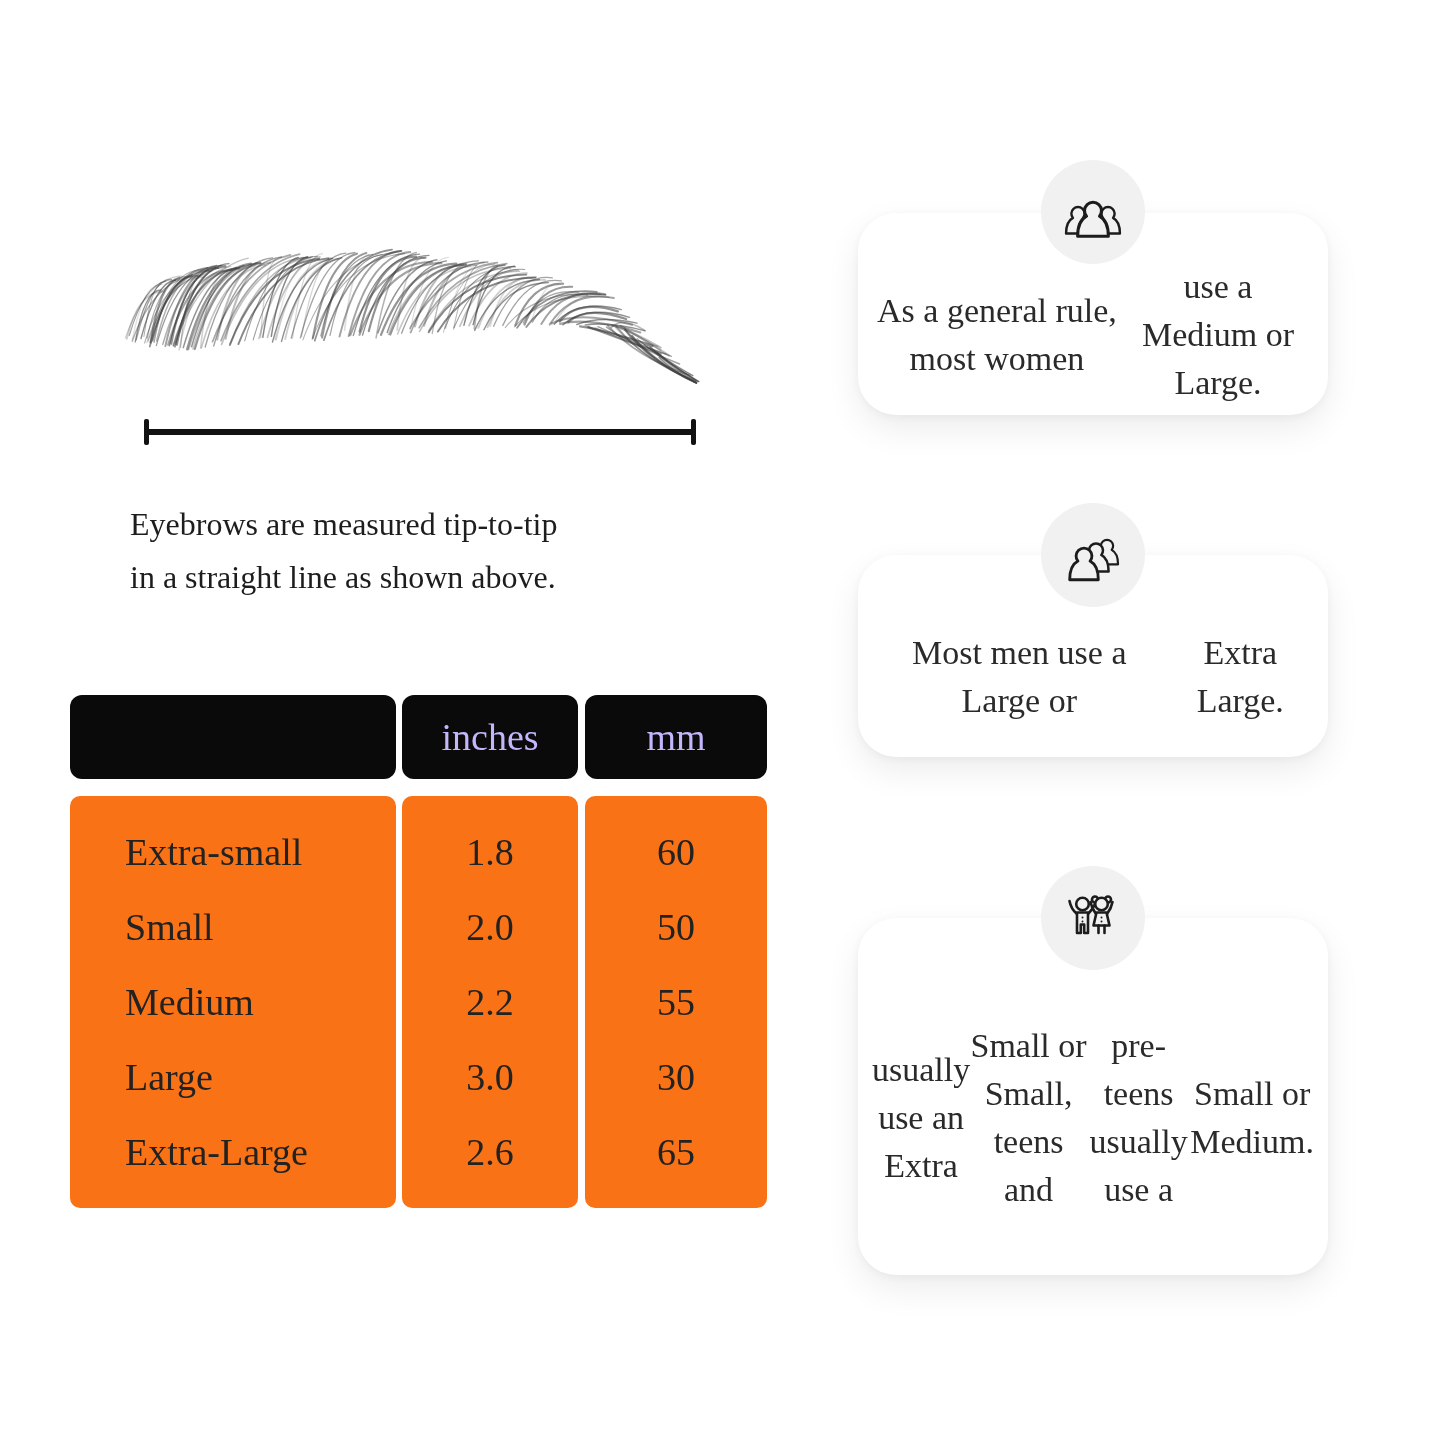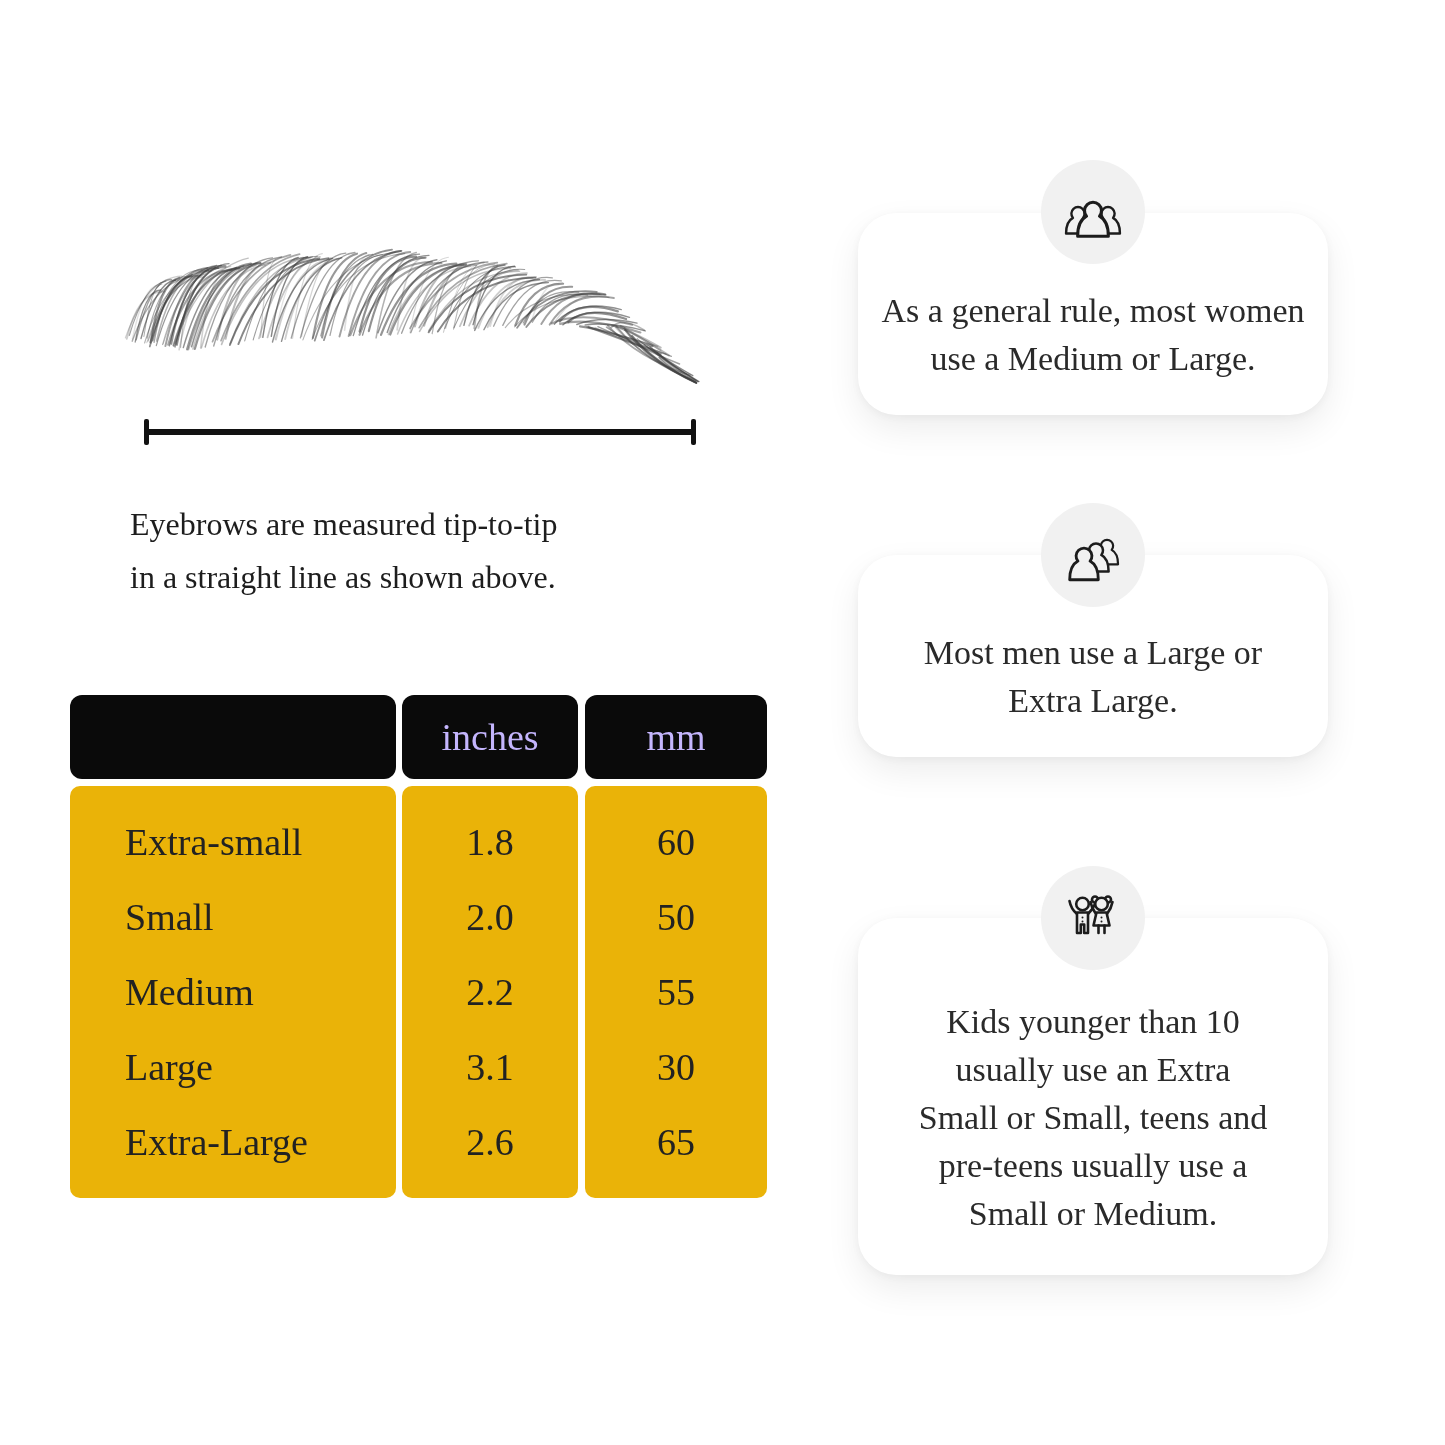--- a/index.html
+++ b/index.html
@@ -18,34 +18,34 @@
   .tick-right{left:691px;}
   .caption{left:130px;top:498px;width:620px;font-size:32px;line-height:53px;color:#1d1d1d;}
 
   
   .tcol{top:695px;}
   .tcol .th{
     height:84px;background:#0a0a0a;border-radius:12px;color:#c4b5fd;
     display:flex;align-items:center;justify-content:center;font-size:38px;
   }
   .tcol .tb{
-    margin-top:7px;height:412px;background:#eab308;border-radius:10px;
+    margin-top:17px;height:412px;background:#f97316;border-radius:10px;
     display:flex;flex-direction:column;box-sizing:border-box;padding:18px 0;
   }
   .tcol .cell{flex:1;display:flex;align-items:center;justify-content:center;font-size:38px;color:#222222;}
   .col-sizes{left:70px;width:326px;}
   .col-inches{left:402px;width:176px;}
   .col-mm{left:585px;width:182px;}
   .col-sizes .cell{justify-content:flex-start;padding-left:55px;}
 
   
   .card{
     left:858px;width:470px;background:#ffffff;border-radius:38px;
     box-shadow:0 14px 34px rgba(0,0,0,0.075), 0 2px 8px rgba(0,0,0,0.045);
-    display:flex;flex-direction:column;justify-content:center;align-items:center;
+    display:flex;justify-content:center;align-items:center;
     box-sizing:border-box;padding:52px 14px 10px 14px;
   }
   .card-1{top:213px;height:202px;}
   .card-2{top:555px;height:202px;}
   .card-3{top:918px;height:357px;}
   .card-line{font-size:34px;line-height:48px;text-align:center;color:#2a2a2a;}
 
   .icon-circle{
     width:104px;height:104px;border-radius:52px;background:#f1f1f1;
     left:1041px;display:flex;align-items:center;justify-content:center;z-index:3;
@@ -255,21 +255,21 @@
     <div class="cell">Extra-Large</div>
   </div>
 </div>
 
 <div class="abs tcol col-inches">
   <div class="th">inches</div>
   <div class="tb">
     <div class="cell">1.8</div>
     <div class="cell">2.0</div>
     <div class="cell">2.2</div>
-    <div class="cell">3.1</div>
+    <div class="cell">3.0</div>
     <div class="cell">2.6</div>
   </div>
 </div>
 
 <div class="abs tcol col-mm">
   <div class="th">mm</div>
   <div class="tb">
     <div class="cell">60</div>
     <div class="cell">50</div>
     <div class="cell">55</div>
@@ -308,21 +308,20 @@
     <g transform="translate(3,-1) scale(0.97)">
       <path class="ic-stroke" d="M -13,18 q 0,-13 7.5,-17 a 7.2,7.2 0 1 1 11,0 q 7.5,4 7.5,17 z"></path>
     </g>
     <g transform="translate(-9,5) scale(1.1)">
       <path class="ic-stroke" d="M -13,18 q 0,-13 7.5,-17 a 7.2,7.2 0 1 1 11,0 q 7.5,4 7.5,17 z"></path>
     </g>
   </svg>
 </div>
 
 <div class="abs card card-3">
-  <div class="card-line">Kids younger than 10</div>
   <div class="card-line">usually use an Extra</div>
   <div class="card-line">Small or Small, teens and</div>
   <div class="card-line">pre-teens usually use a</div>
   <div class="card-line">Small or Medium.</div>
 </div>
 <div class="abs icon-circle circle-3">
   <svg width="70" height="70" viewBox="-35 -35 70 70">
     <g transform="translate(-1,-1)">
 
       <path class="ic-line" d="M -15,-3 Q -21,-8 -22.5,-16"></path>

